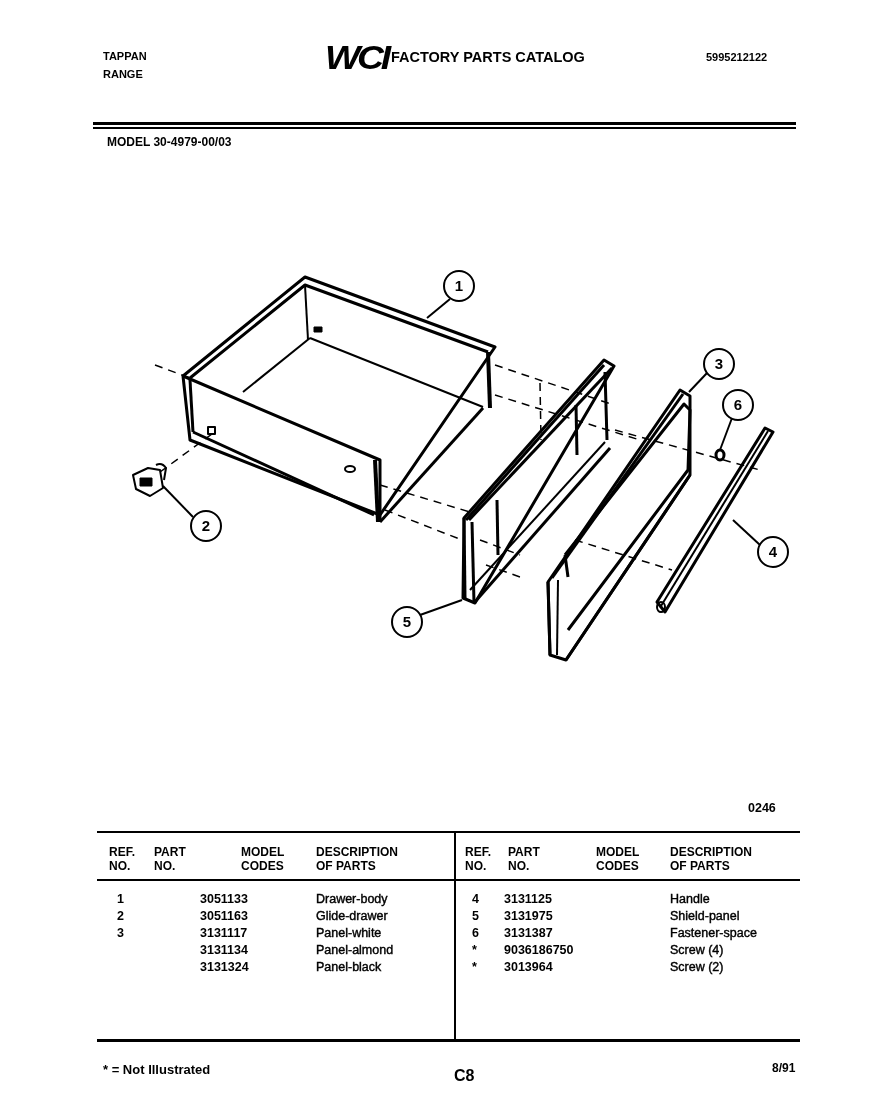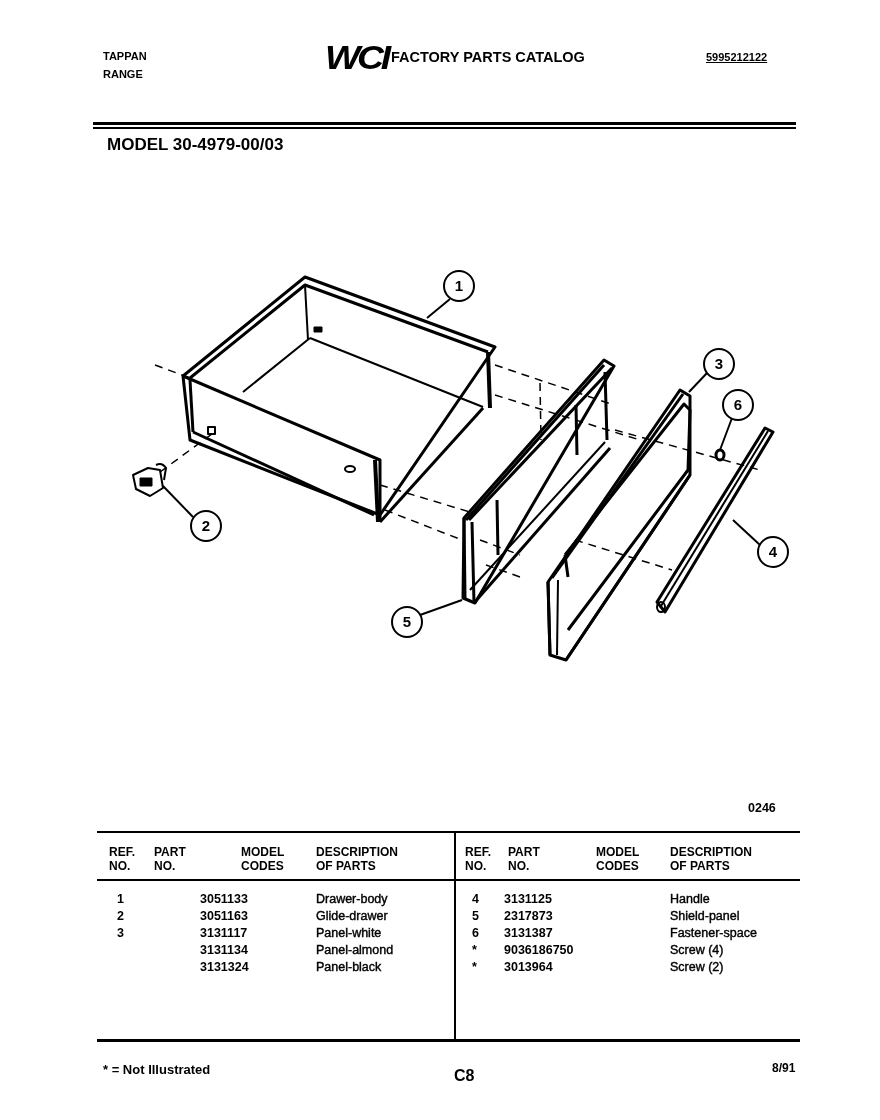--- a/index.html
+++ b/index.html
@@ -16,25 +16,25 @@
              background:#fff; text-align:center; line-height:28px; font-size:15px; box-sizing:content-box; }
   svg { position:absolute; left:0; top:0; }
 </style>
 </head>
 <body>
 
 <div class="abs hdr" style="left:103px;top:48px;">TAPPAN</div>
 <div class="abs hdr" style="left:103px;top:66px;">RANGE</div>
 <div class="abs logo" style="left:325px;top:38px;">WCI</div>
 <div class="abs hdr" style="left:391px;top:49px;font-size:14.5px;">FACTORY PARTS CATALOG</div>
-<div class="abs hdr" style="left:706px;top:49px;text-decoration:underline;">5995212122</div>
+<div class="abs hdr" style="left:706px;top:49px;">5995212122</div>
 
 <div class="rule" style="left:93px;top:122px;width:703px;height:3px;"></div>
 <div class="rule" style="left:93px;top:127px;width:703px;height:2px;"></div>
-<div class="abs" style="left:107px;top:135px;font-size:17px;">MODEL 30-4979-00/03</div>
+<div class="abs" style="left:107px;top:135px;font-size:12px;">MODEL 30-4979-00/03</div>
 
 <div>
 <svg width="880" height="1120" viewBox="0 0 880 1120">
   <g fill="none" stroke="#000" stroke-width="3" stroke-linejoin="round">
 
     <polygon points="183,376 305,277 495,347 380,515 190,440" fill="#fff" stroke-width="3"></polygon>
     <polyline points="190,378 305,285 488,352"></polyline>
     <line x1="305" y1="285" x2="308" y2="340" stroke-width="2"></line>
     <line x1="310" y1="338" x2="483" y2="407" stroke-width="2"></line>
     <line x1="310" y1="338" x2="243" y2="392" stroke-width="2"></line>
@@ -176,21 +176,21 @@
 
   <div class="abs td" style="left:472px;top:891px;width:20px;">
     <div style="height:17px">4</div>
     <div style="height:17px">5</div>
     <div style="height:17px">6</div>
     <div style="height:17px">*</div>
     <div style="height:17px">*</div>
   </div>
   <div class="abs td" style="left:504px;top:891px;">
     <div>3131125</div>
-    <div>2317873</div>
+    <div>3131975</div>
     <div>3131387</div>
     <div>9036186750</div>
     <div>3013964</div>
   </div>
   <div class="abs td" style="left:670px;top:891px;font-weight:normal;-webkit-text-stroke:0.4px #000;">
     <div>Handle</div>
     <div>Shield-panel</div>
     <div>Fastener-space</div>
     <div>Screw (4)</div>
     <div>Screw (2)</div>

